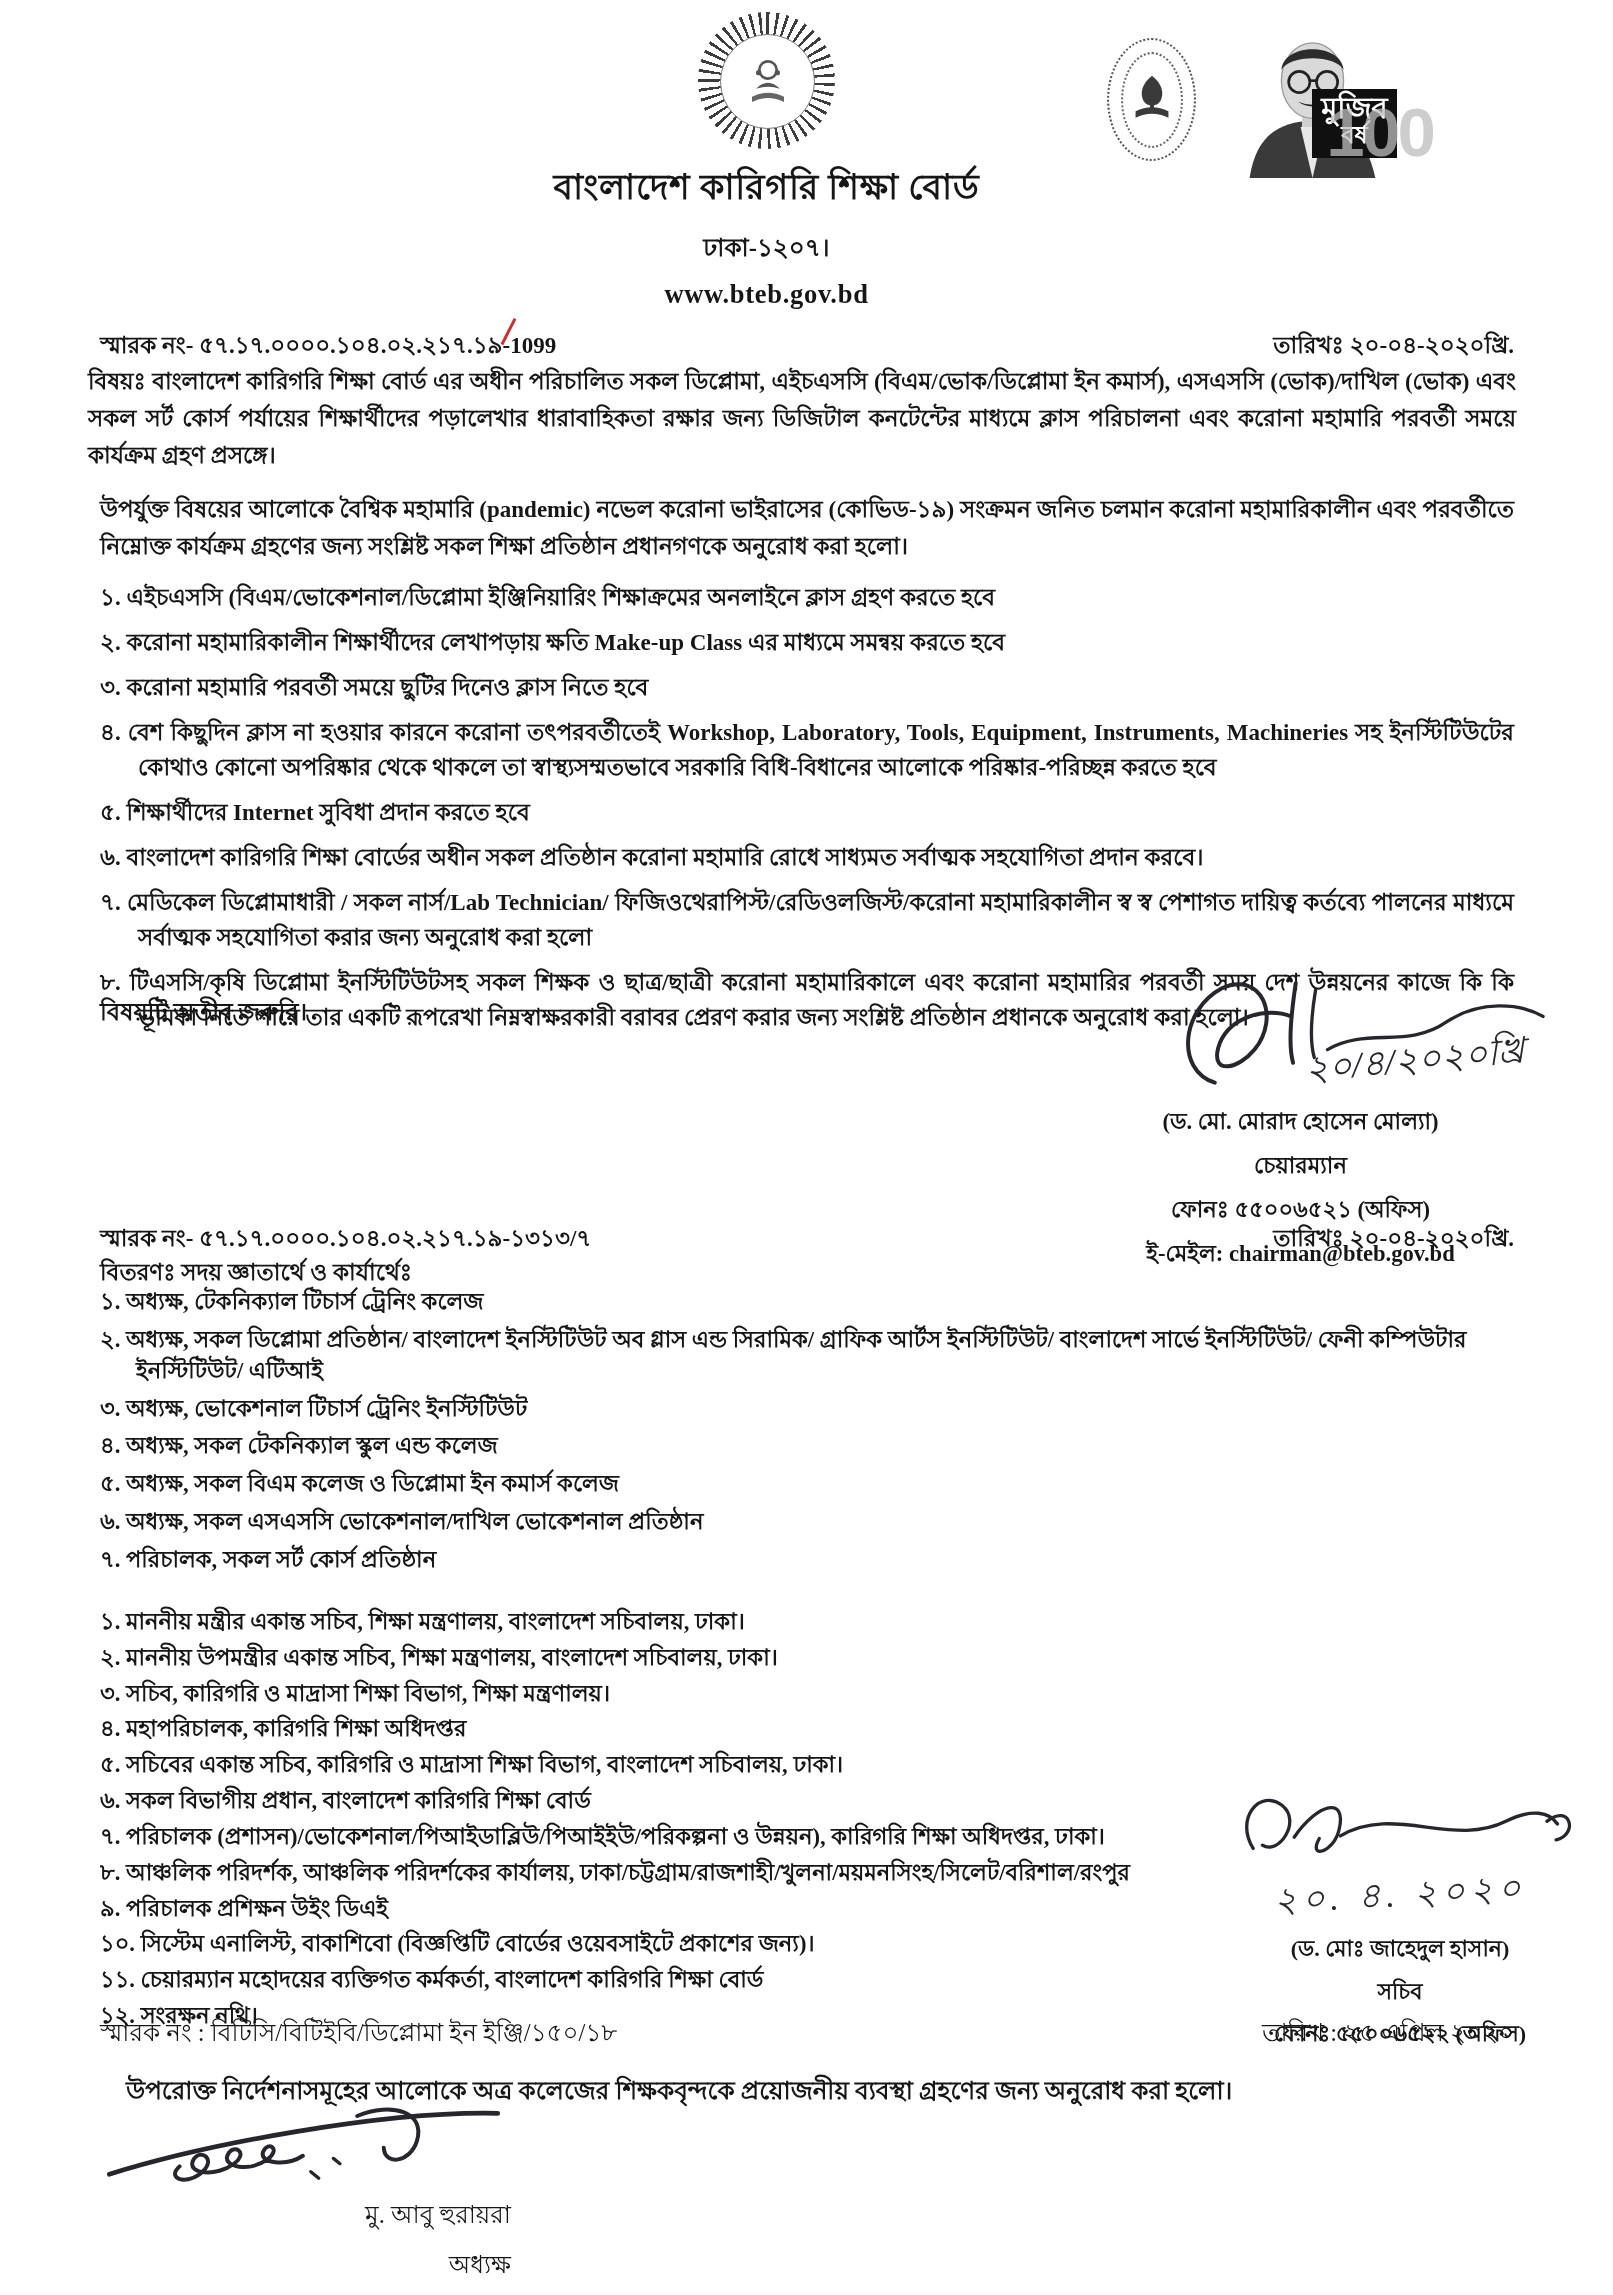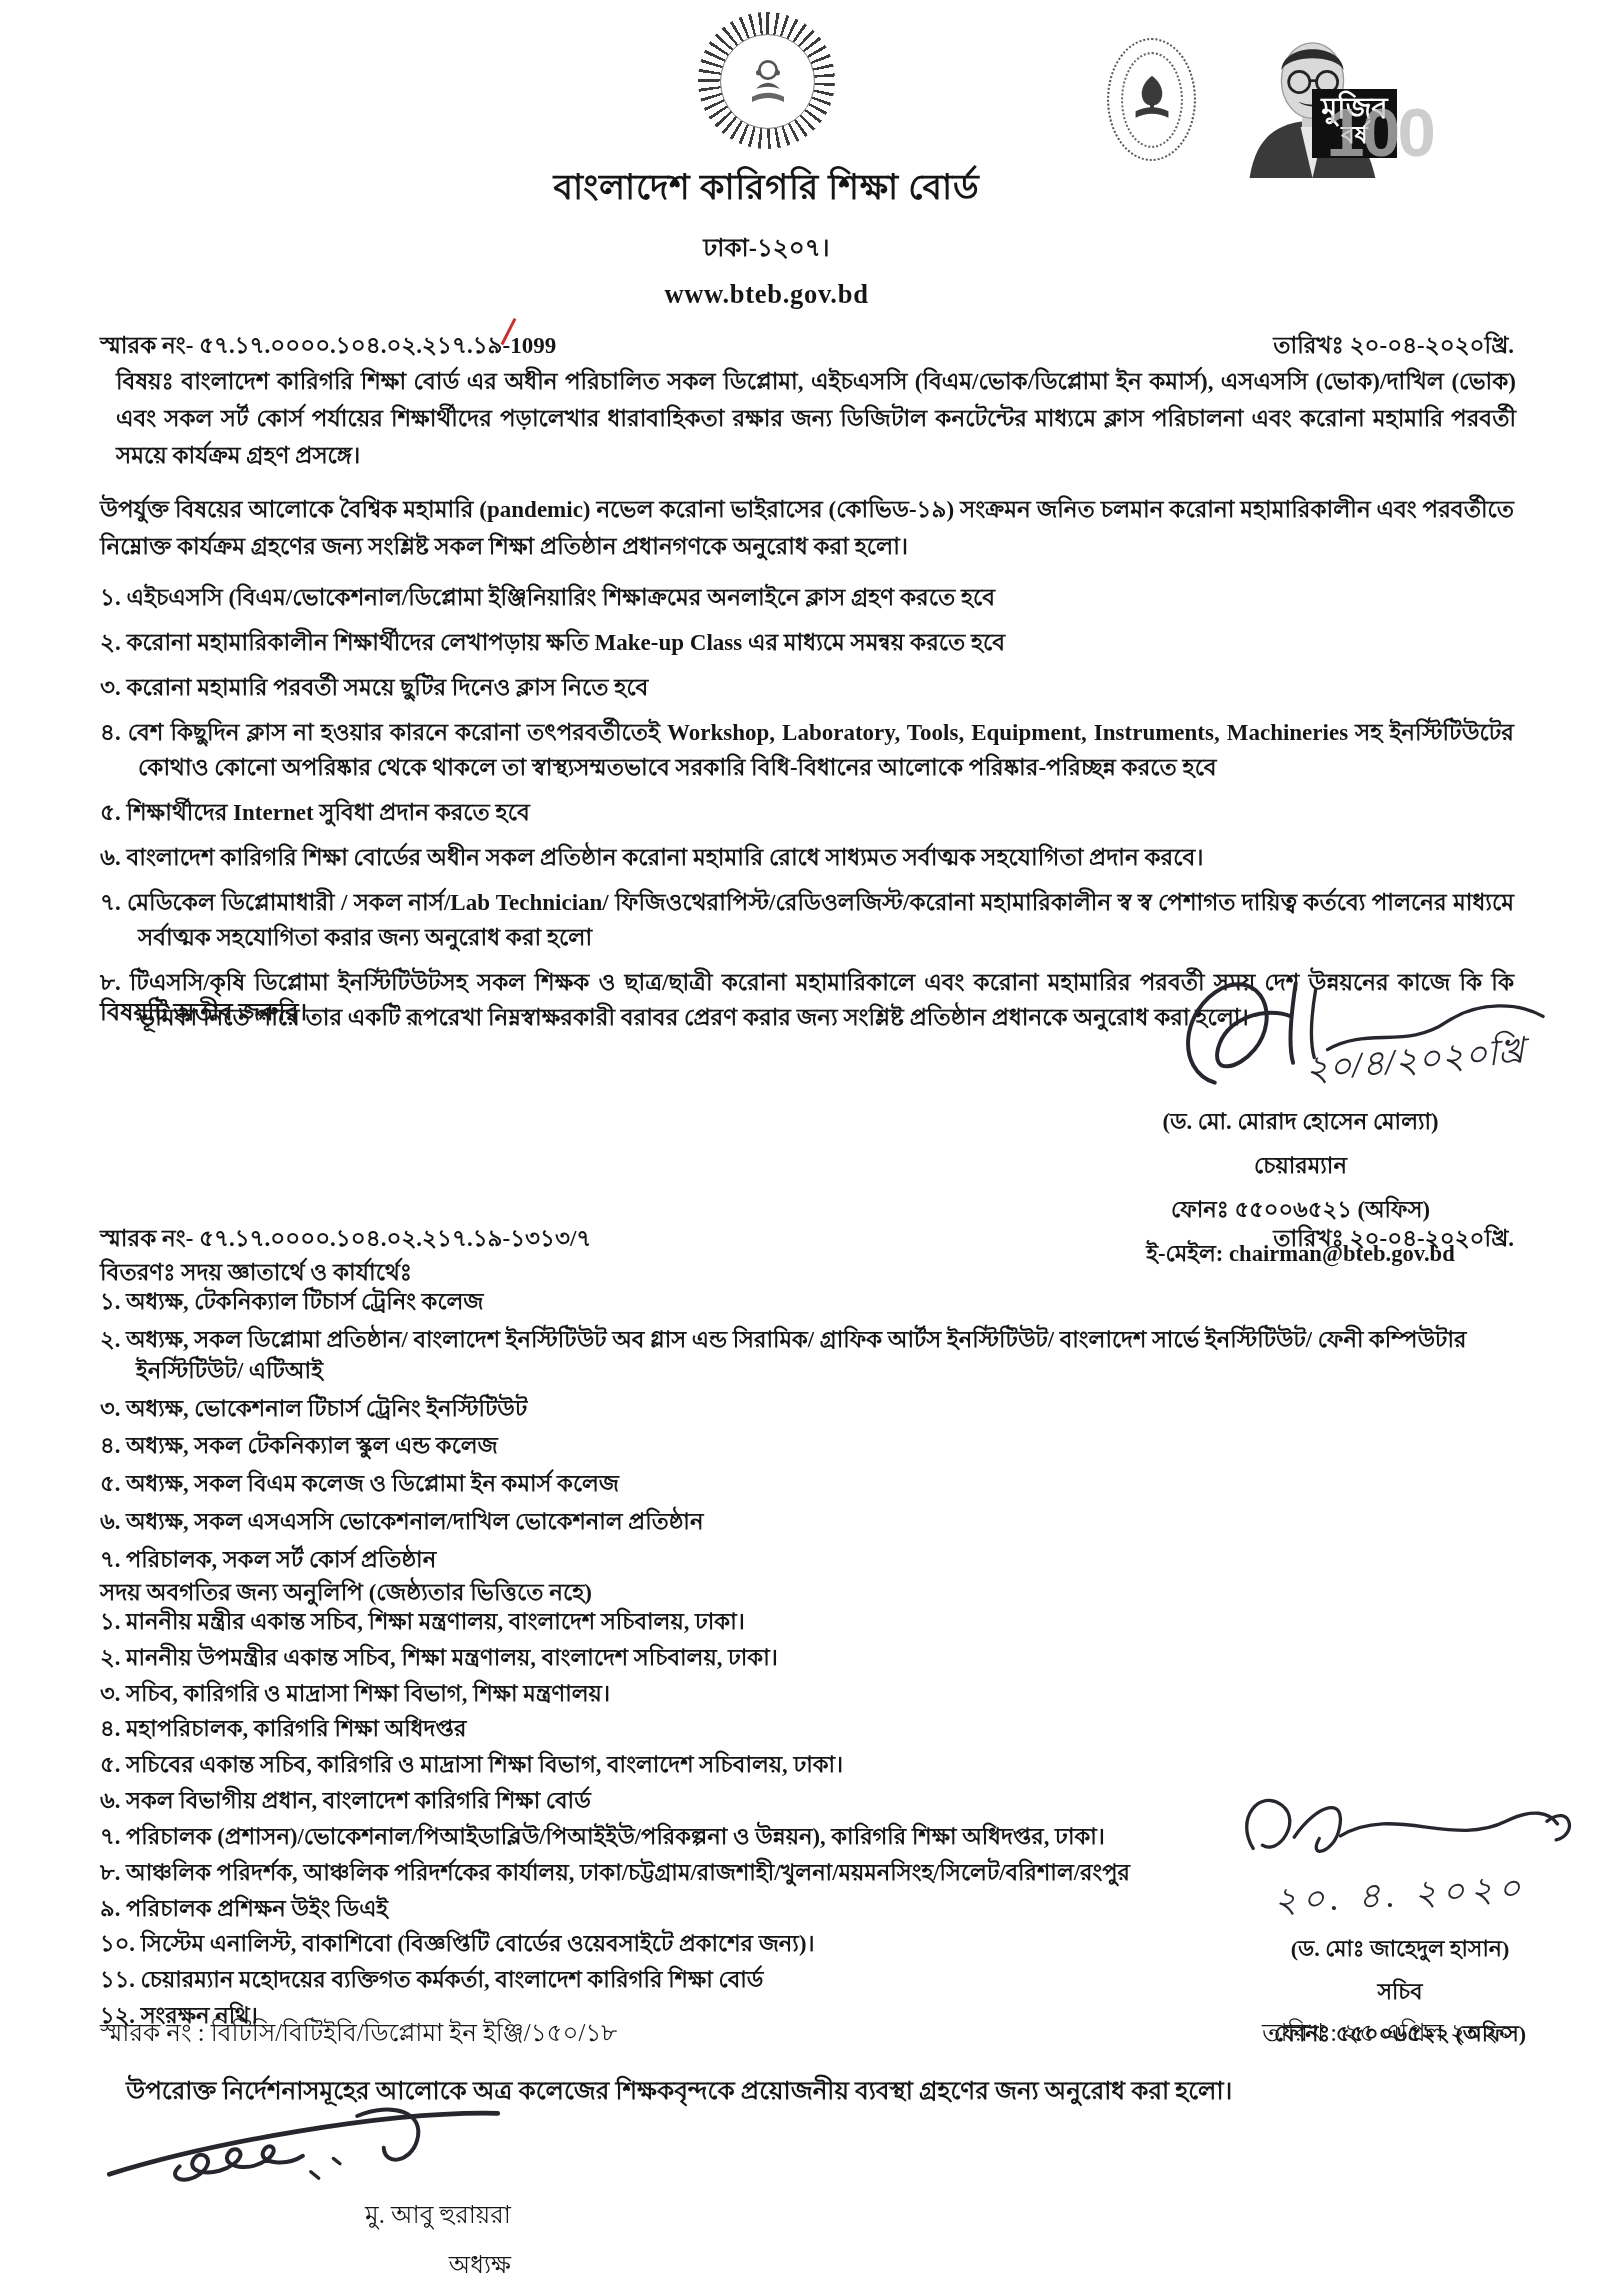--- a/index.html
+++ b/index.html
@@ -49,21 +49,21 @@
   }
 
   
   .memo-row{position:absolute;left:100px;right:100px;display:flex;justify-content:space-between;font-size:23px;font-weight:700;}
   .memo-row.m1{top:327px;}
   .memo-row.m2{top:1220px;}
   .memo-row.m3{top:2014px;font-weight:400;font-size:24.6px;}
   .red-mark{position:absolute;left:507px;top:317px;width:2.7px;height:29px;background:#c93131;transform:rotate(27deg);}
 
   
-  .subject{position:absolute;left:116px;right:98px;top:364px;font-size:23px;font-weight:700;line-height:1.60;text-align:justify;margin:0;}
+  .subject{position:absolute;left:88px;right:98px;top:364px;font-size:23px;font-weight:700;line-height:1.60;text-align:justify;margin:0;}
   .intro{position:absolute;left:100px;right:100px;top:491px;font-size:23px;font-weight:700;line-height:1.62;text-align:justify;margin:0;}
   .directives{position:absolute;left:100px;right:100px;top:581px;margin:0;padding:0;list-style:none;}
   .directives li{
     font-size:23px;font-weight:700;line-height:1.52;margin-bottom:10px;
     padding-left:38px;text-indent:-38px;text-align:justify;
   }
   .urgent{position:absolute;left:100px;top:993px;font-size:24px;font-weight:700;margin:0;}
 
   
   .sig-svg path, .sig-svg line{fill:none;stroke:#26262e;stroke-linecap:round;}
@@ -184,21 +184,20 @@
   <ol class="dist-list">
     <li>১. অধ্যক্ষ, টেকনিক্যাল টিচার্স ট্রেনিং কলেজ</li>
     <li>২. অধ্যক্ষ, সকল ডিপ্লোমা প্রতিষ্ঠান/ বাংলাদেশ ইনস্টিটিউট অব গ্লাস এন্ড সিরামিক/ গ্রাফিক আর্টস ইনস্টিটিউট/ বাংলাদেশ সার্ভে ইনস্টিটিউট/ ফেনী কম্পিউটার ইনস্টিটিউট/ এটিআই</li>
     <li>৩. অধ্যক্ষ, ভোকেশনাল টিচার্স ট্রেনিং ইনস্টিটিউট</li>
     <li>৪. অধ্যক্ষ, সকল টেকনিক্যাল স্কুল এন্ড কলেজ</li>
     <li>৫. অধ্যক্ষ, সকল বিএম কলেজ ও ডিপ্লোমা ইন কমার্স কলেজ</li>
     <li>৬. অধ্যক্ষ, সকল এসএসসি ভোকেশনাল/দাখিল ভোকেশনাল প্রতিষ্ঠান</li>
     <li>৭. পরিচালক, সকল সর্ট কোর্স প্রতিষ্ঠান</li>
   </ol>
 
-  <div class="cc-heading">সদয় অবগতির জন্য অনুলিপি (জেষ্ঠ্যতার ভিত্তিতে নহে)</div>
   <ol class="cc-list">
     <li>১. মাননীয় মন্ত্রীর একান্ত সচিব, শিক্ষা মন্ত্রণালয়, বাংলাদেশ সচিবালয়, ঢাকা।</li>
     <li>২. মাননীয় উপমন্ত্রীর একান্ত সচিব, শিক্ষা মন্ত্রণালয়, বাংলাদেশ সচিবালয়, ঢাকা।</li>
     <li>৩. সচিব, কারিগরি ও মাদ্রাসা শিক্ষা বিভাগ, শিক্ষা মন্ত্রণালয়।</li>
     <li>৪. মহাপরিচালক, কারিগরি শিক্ষা অধিদপ্তর</li>
     <li>৫. সচিবের একান্ত সচিব, কারিগরি ও মাদ্রাসা শিক্ষা বিভাগ, বাংলাদেশ সচিবালয়, ঢাকা।</li>
     <li>৬. সকল বিভাগীয় প্রধান, বাংলাদেশ কারিগরি শিক্ষা বোর্ড</li>
     <li>৭. পরিচালক (প্রশাসন)/ভোকেশনাল/পিআইডাব্লিউ/পিআইইউ/পরিকল্পনা ও উন্নয়ন), কারিগরি শিক্ষা অধিদপ্তর, ঢাকা।</li>
     <li>৮. আঞ্চলিক পরিদর্শক, আঞ্চলিক পরিদর্শকের কার্যালয়, ঢাকা/চট্টগ্রাম/রাজশাহী/খুলনা/ময়মনসিংহ/সিলেট/বরিশাল/রংপুর</li>
     <li>৯. পরিচালক প্রশিক্ষন উইং ডিএই</li>

